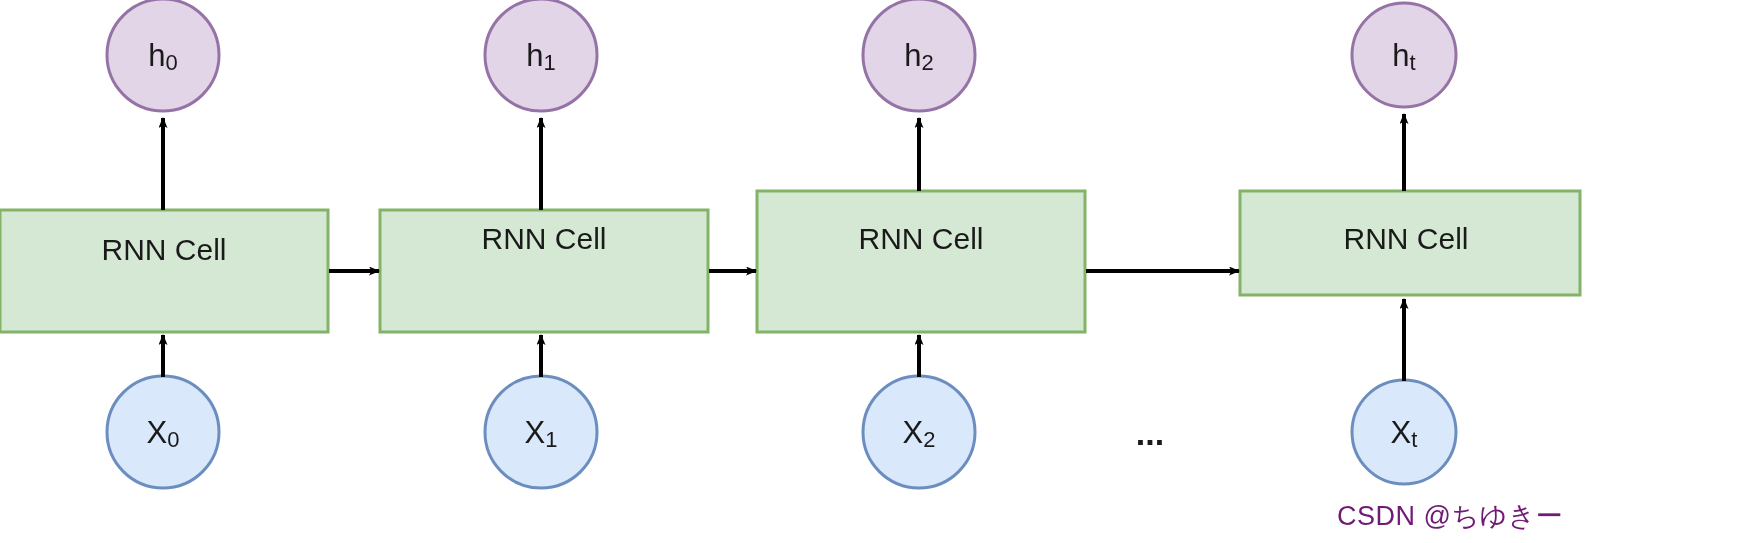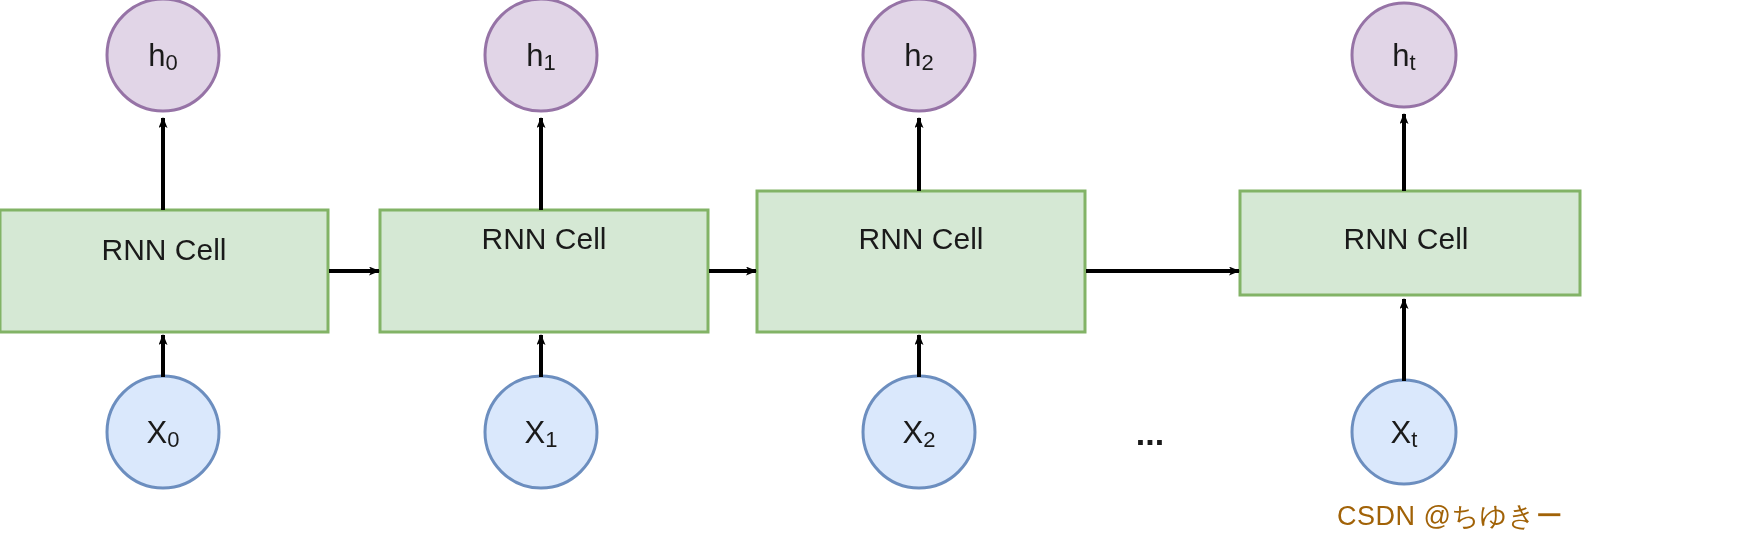--- a/index.html
+++ b/index.html
@@ -48,21 +48,21 @@
   .ellipsis {
     font-family: "Liberation Sans", sans-serif;
     font-size: 34px;
     font-weight: bold;
     fill: #1a1a1a;
   }
   .watermark {
     position: absolute;
     font-family: "Liberation Sans", sans-serif;
     font-size: 27px;
-    color: #a16207;
+    color: #701a75;
     white-space: nowrap;
     letter-spacing: 0.5px;
     pointer-events: none;
   }
 </style>
 </head>
 <body>
 
 <div id="canvas">
 

